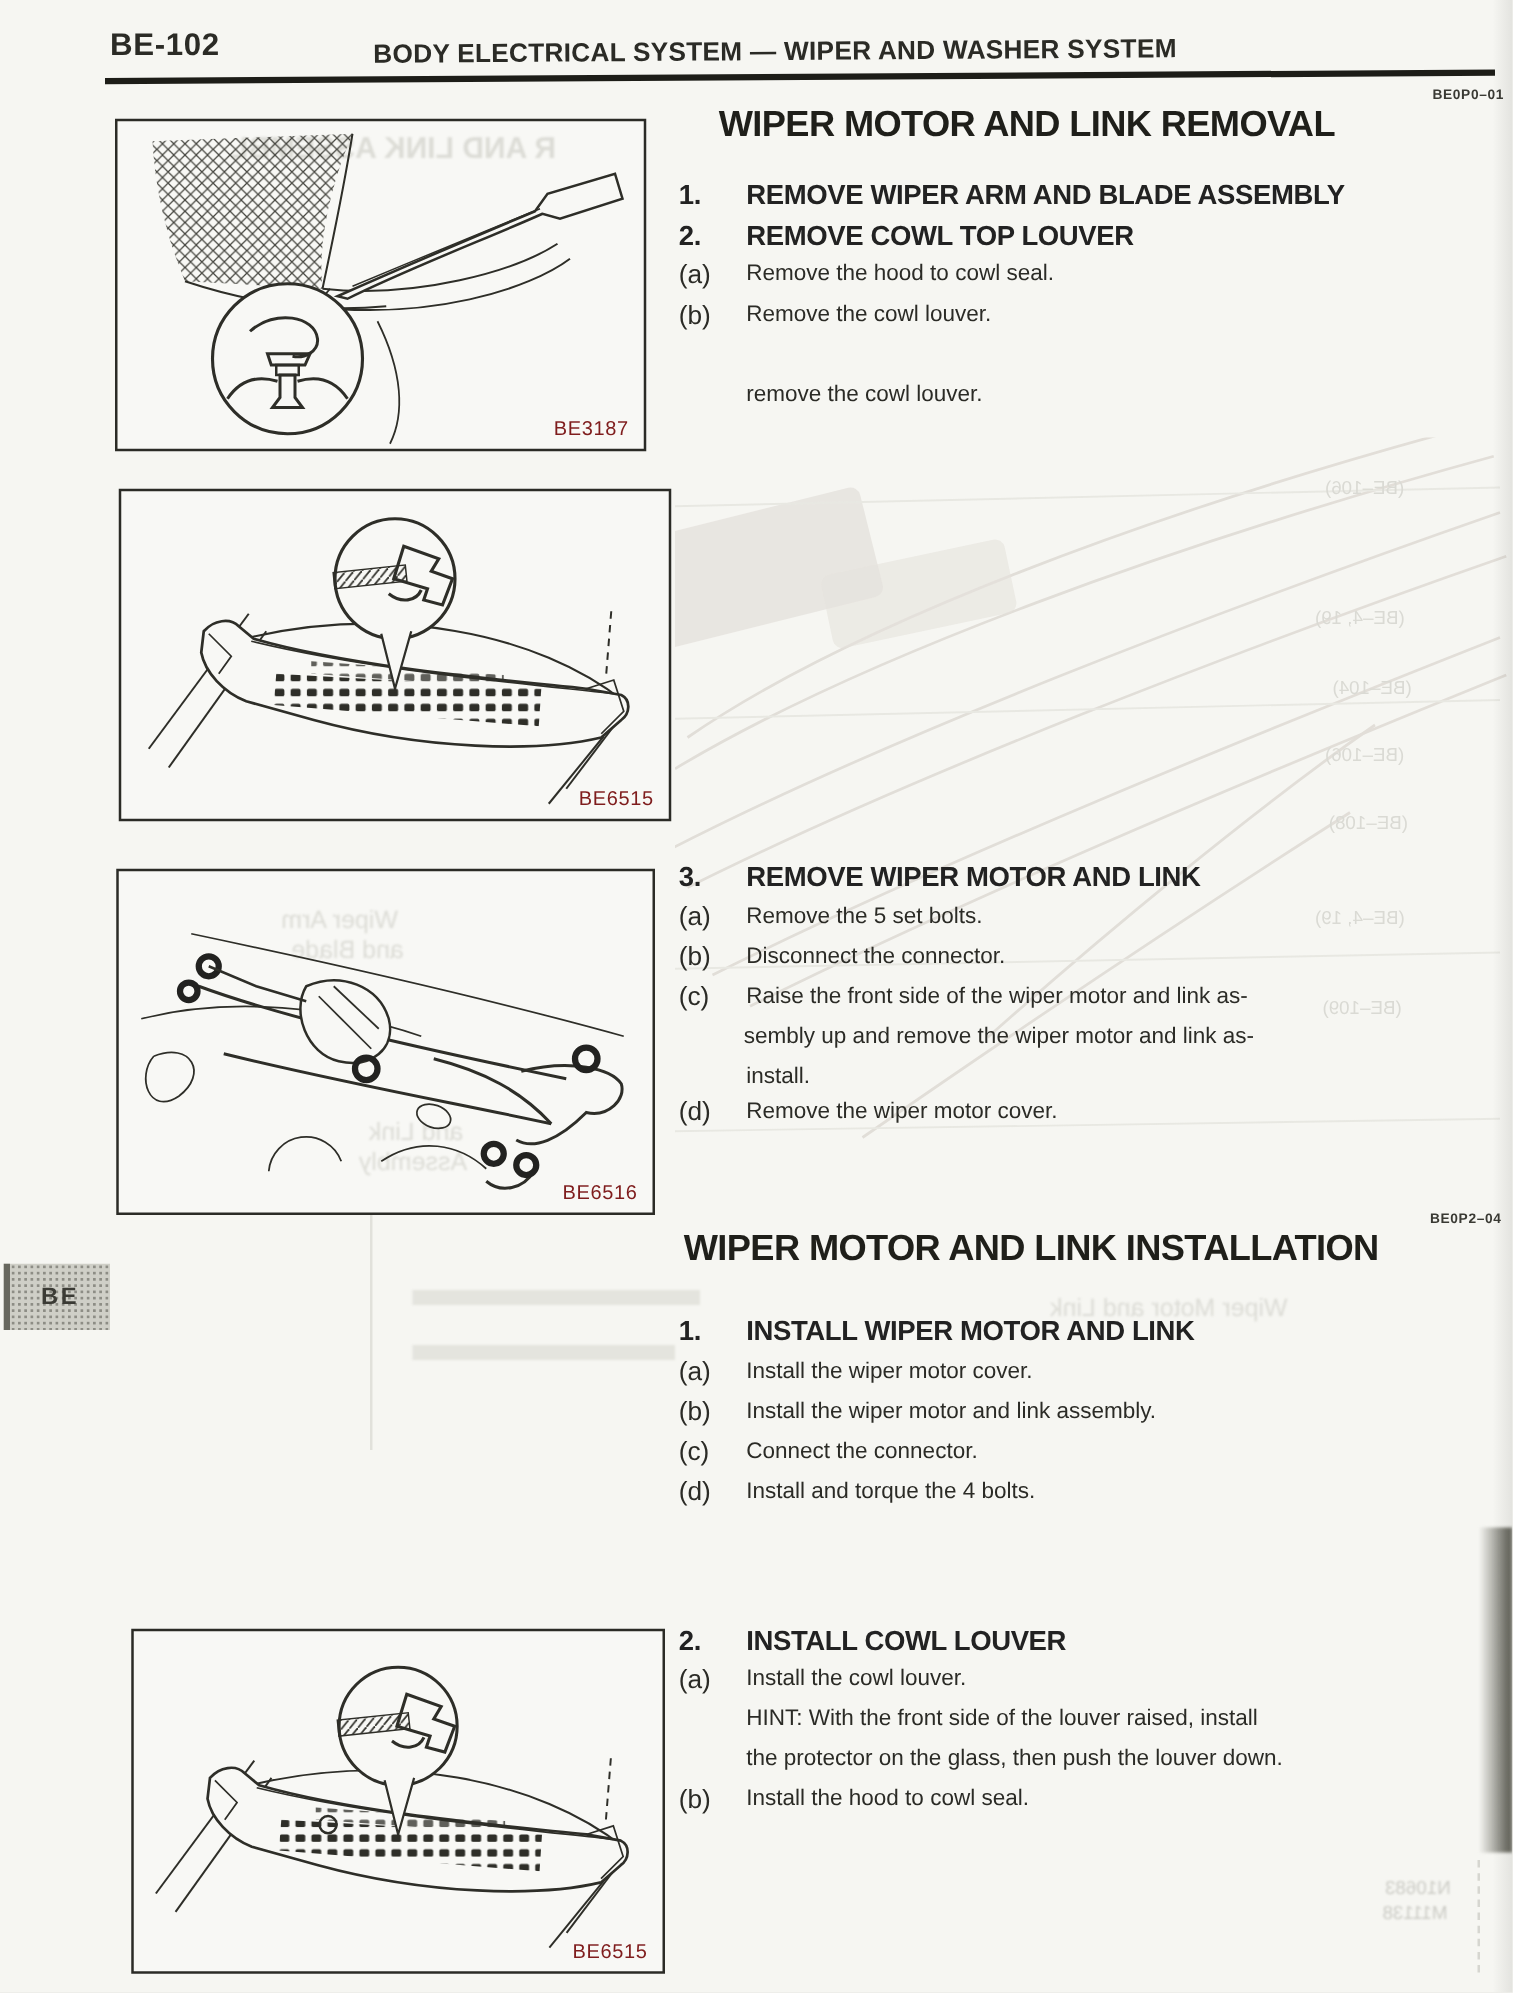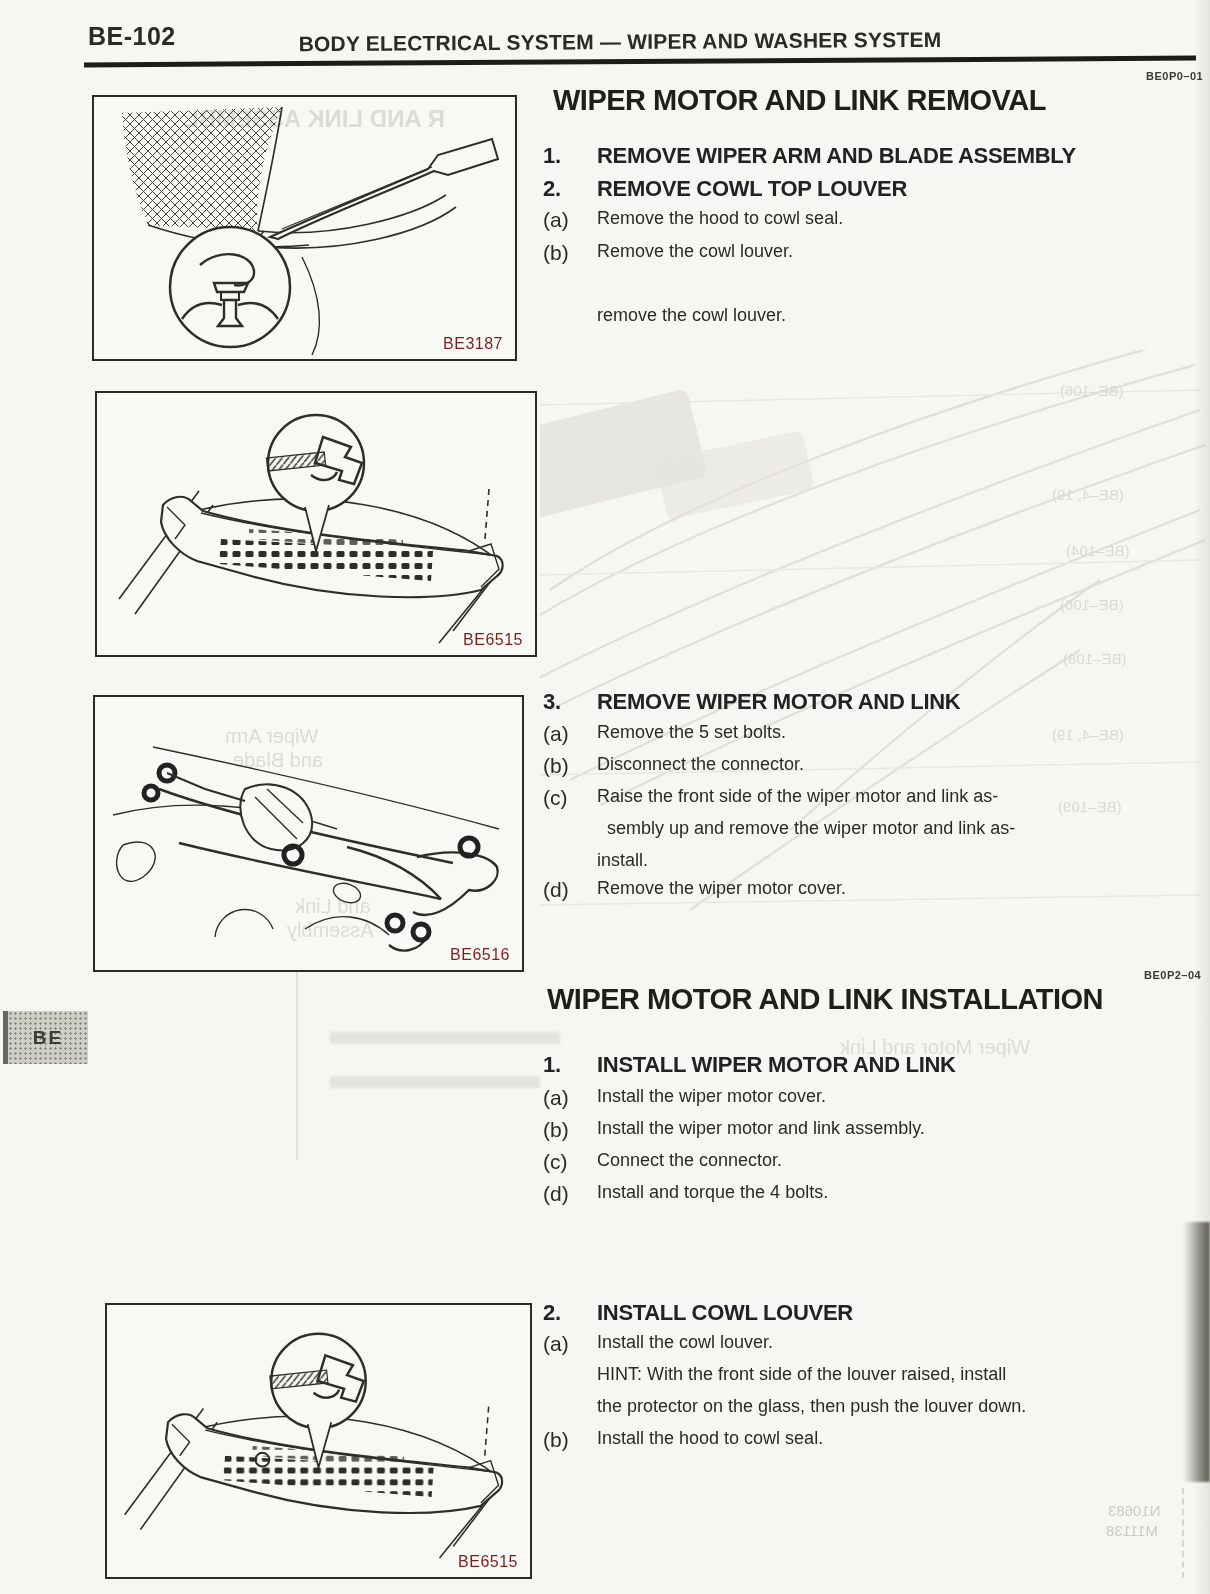--- a/index.html
+++ b/index.html
@@ -87,21 +87,21 @@
 
   <span class="ghost-t" style="left:1108px;top:1502px;font-size:15px;font-weight:normal;color:#ccccc6">N10683</span>
   <span class="ghost-t" style="left:1106px;top:1522px;font-size:15px;font-weight:normal;color:#ccccc6">M11138</span>
   <div class="dash-vline" style="left:1182px;top:1488px;height:90px"></div>
 
   <div class="page-num">BE-102</div>
   <div class="hdr-title">BODY ELECTRICAL SYSTEM  —  WIPER AND WASHER SYSTEM</div>
   <div class="hdr-rule"></div>
 
   <span class="tiny-code" style="left:1146px;top:70px">BE0P0–01</span>
-  <div class="sec-title" style="left:553px;top:84px">WIPER MOTOR AND LINK REMOVAL</div>
+  <div class="sec-title" style="left:575px;top:84px">WIPER MOTOR AND LINK REMOVAL</div>
 
   <div class="row h" style="left:543px;top:143px">
     <span class="lab">1.</span>
       <span class="txt">REMOVE WIPER ARM AND BLADE ASSEMBLY</span>
     </div>
   <div class="row h" style="left:543px;top:176px">
     <span class="lab">2.</span>
       <span class="txt">REMOVE COWL TOP LOUVER</span>
     </div>
   <div class="row" style="left:543px;top:208px">
@@ -126,21 +126,21 @@
       <span class="txt">Remove the 5 set bolts.</span>
     </div>
   <div class="row" style="left:543px;top:754px">
     <span class="lab">(b)</span>
       <span class="txt">Disconnect the connector.</span>
     </div>
   <div class="row" style="left:543px;top:786px">
     <span class="lab">(c)</span>
       <span class="txt">Raise the front side of the wiper motor and link as-</span>
     </div>
-  <div class="row" style="left:553px;top:818px">
+  <div class="row" style="left:541px;top:818px">
     <span class="lab"></span>
       <span class="txt">sembly up and remove the wiper motor and link as-</span>
     </div>
   <div class="row" style="left:543px;top:850px">
     <span class="lab"></span>
       <span class="txt">install.</span>
     </div>
   <div class="row" style="left:543px;top:878px">
     <span class="lab">(d)</span>
       <span class="txt">Remove the wiper motor cover.</span>

